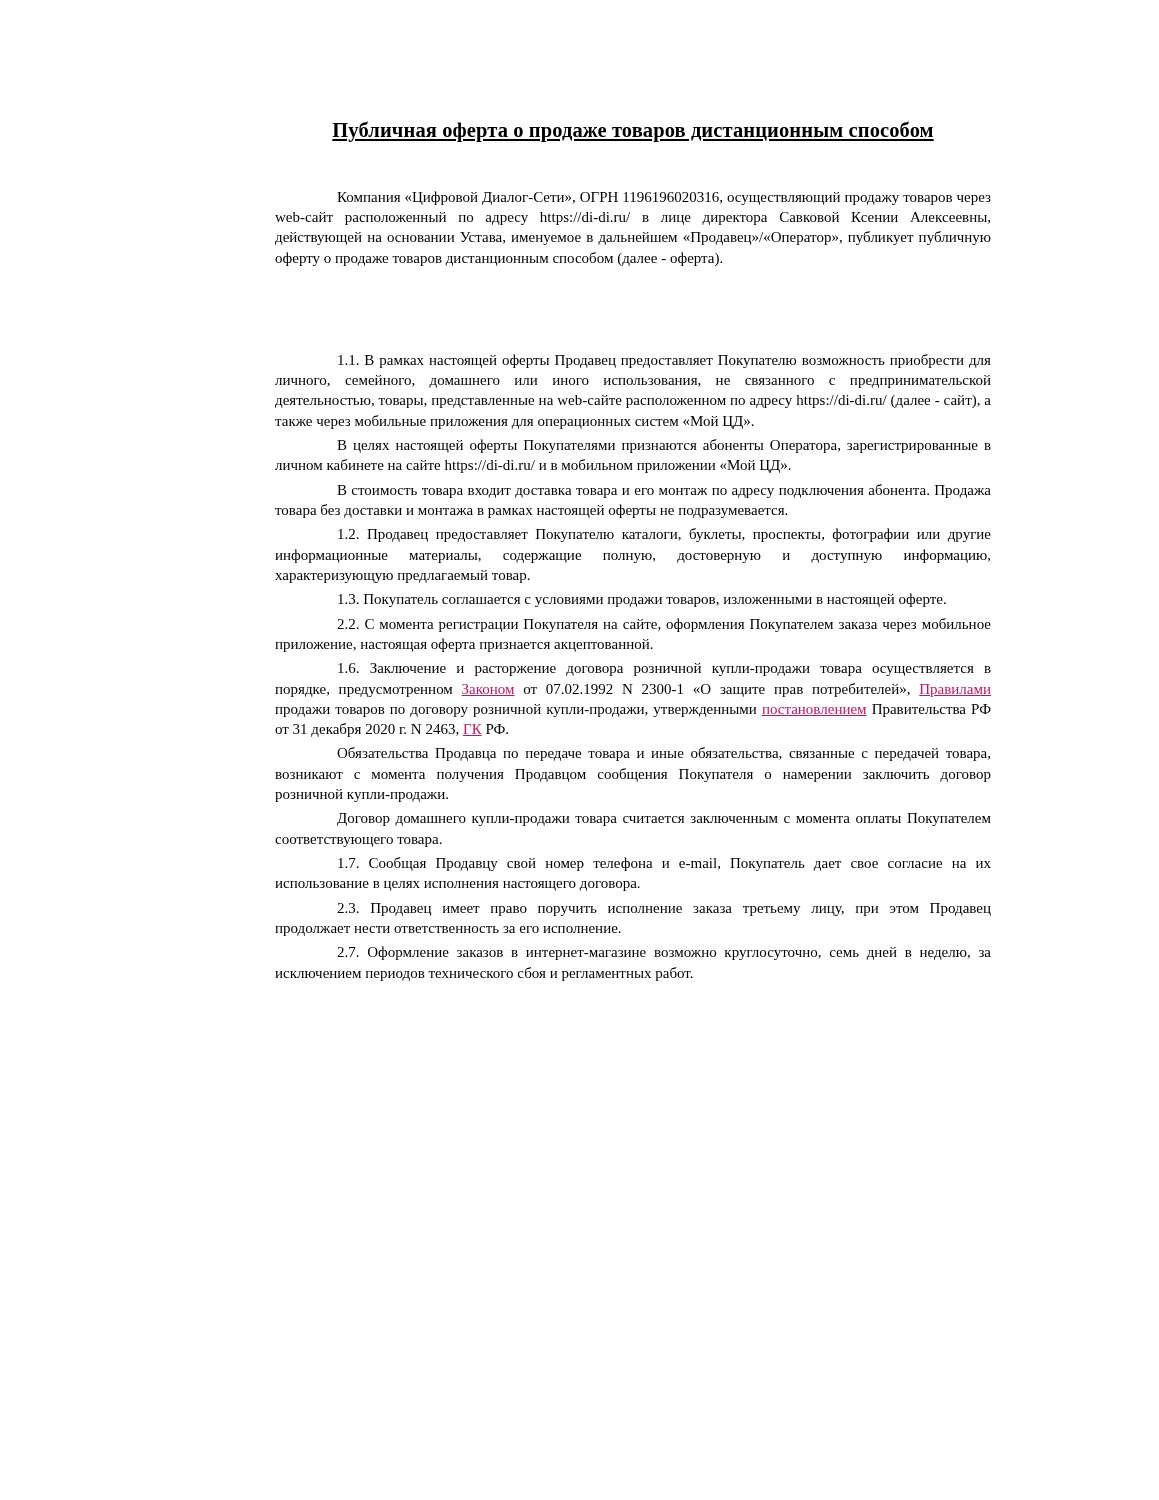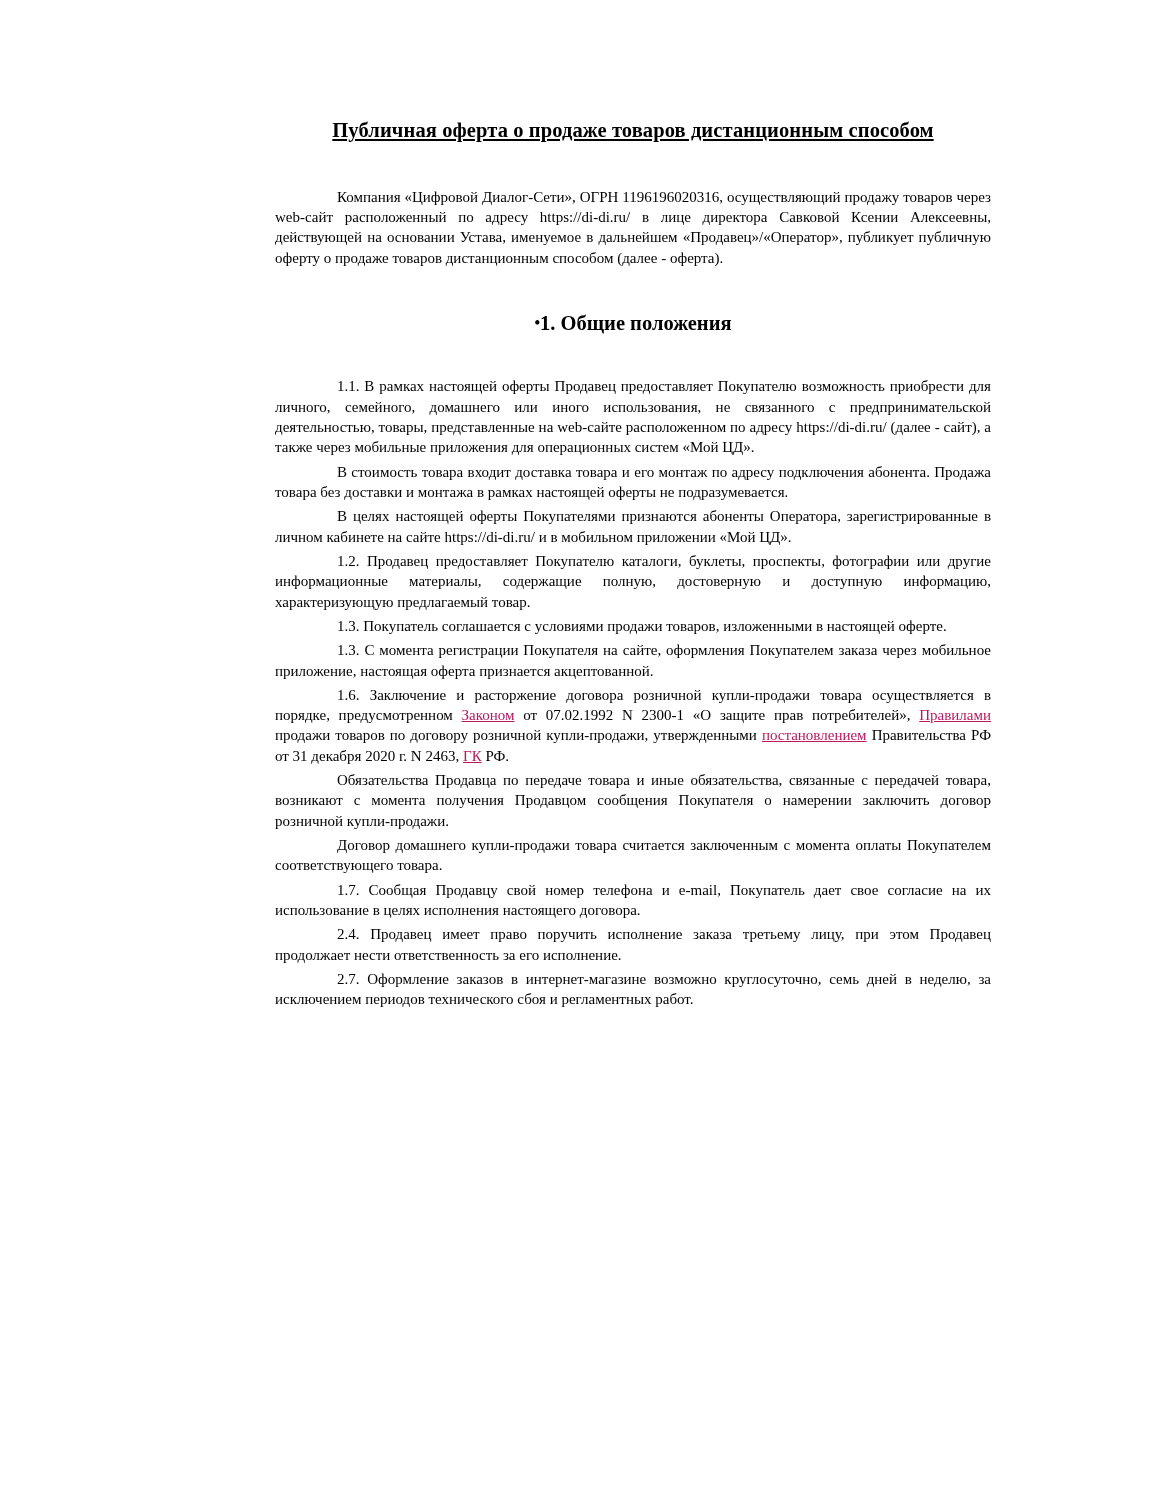--- a/index.html
+++ b/index.html
@@ -65,36 +65,33 @@
 <div class="page">
 
   <h1 class="doc-title">Публичная оферта о продаже товаров дистанционным способом</h1>
 
   <div class="spacer-1"></div>
 
   <p class="para">Компания «Цифровой Диалог-Сети», ОГРН 1196196020316, осуществляющий продажу товаров через web-сайт расположенный по адресу https://di-di.ru/ в лице директора Савковой Ксении Алексеевны, действующей на основании Устава, именуемое в дальнейшем «Продавец»/«Оператор», публикует публичную оферту о продаже товаров дистанционным способом (далее - оферта).</p>
 
   <div class="gap-big"></div>
 
-  <div class="section-head">
-    <span class="bullet">•</span><span>1. Общие положения</span>
-  </div>
 
   <div class="gap-mid"></div>
 
   <div class="block-body">
     <p class="para">1.1. В рамках настоящей оферты Продавец предоставляет Покупателю возможность приобрести для личного, семейного, домашнего или иного использования, не связанного с предпринимательской деятельностью, товары, представленные на web-сайте расположенном по адресу https://di-di.ru/   (далее - сайт), а также через мобильные приложения для операционных систем «Мой ЦД».</p>
+    <p class="para">В целях настоящей оферты Покупателями признаются абоненты Оператора, зарегистрированные в личном кабинете на сайте https://di-di.ru/ и в мобильном приложении «Мой ЦД».</p>
     <p class="para">В стоимость товара входит доставка товара и его монтаж по адресу подключения абонента. Продажа товара без доставки и монтажа в рамках настоящей оферты не подразумевается.</p>
-    <p class="para">В целях настоящей оферты Покупателями признаются абоненты Оператора, зарегистрированные в личном кабинете на сайте https://di-di.ru/ и в мобильном приложении «Мой ЦД».</p>
     <p class="para">1.2. Продавец предоставляет Покупателю каталоги, буклеты, проспекты, фотографии или другие информационные материалы, содержащие полную, достоверную и доступную информацию, характеризующую предлагаемый товар.</p>
     <p class="para">1.3. Покупатель соглашается с условиями продажи товаров, изложенными в настоящей оферте.</p>
-    <p class="para">1.3. С момента регистрации Покупателя на сайте, оформления Покупателем заказа через мобильное приложение, настоящая оферта признается акцептованной.</p>
+    <p class="para">2.2. С момента регистрации Покупателя на сайте, оформления Покупателем заказа через мобильное приложение, настоящая оферта признается акцептованной.</p>
 
     <p class="para"><span>1.6. Заключение и расторжение договора розничной купли-продажи товара осуществляется в порядке, предусмотренном </span><a class="lnk" href="#">Законом</a><span> от 07.02.1992 N 2300-1 «О защите прав потребителей», </span><a class="lnk" href="#">Правилами</a><span> продажи товаров по договору розничной купли-продажи, утвержденными </span><a class="lnk" href="#">постановлением</a><span> Правительства РФ от 31 декабря 2020 г. N 2463, </span><a class="lnk" href="#">ГК</a><span> РФ.</span></p>
 
     <p class="para">Обязательства Продавца по передаче товара и иные обязательства, связанные с передачей товара, возникают с момента получения Продавцом сообщения Покупателя о намерении заключить договор розничной купли-продажи.</p>
     <p class="para">Договор домашнего купли-продажи товара считается заключенным с момента оплаты Покупателем соответствующего товара.</p>
     <p class="para">1.7. Сообщая Продавцу свой номер телефона и e-mail, Покупатель дает свое согласие на их использование в целях исполнения настоящего договора.</p>
-    <p class="para">2.4. Продавец имеет право поручить исполнение заказа третьему лицу, при этом Продавец продолжает нести ответственность за его исполнение.</p>
+    <p class="para">2.3. Продавец имеет право поручить исполнение заказа третьему лицу, при этом Продавец продолжает нести ответственность за его исполнение.</p>
     <p class="para">2.7. Оформление заказов в интернет-магазине возможно круглосуточно, семь дней в неделю, за исключением периодов технического сбоя и регламентных работ.</p>
   </div>
 
 </div>
 
 </body></html>

